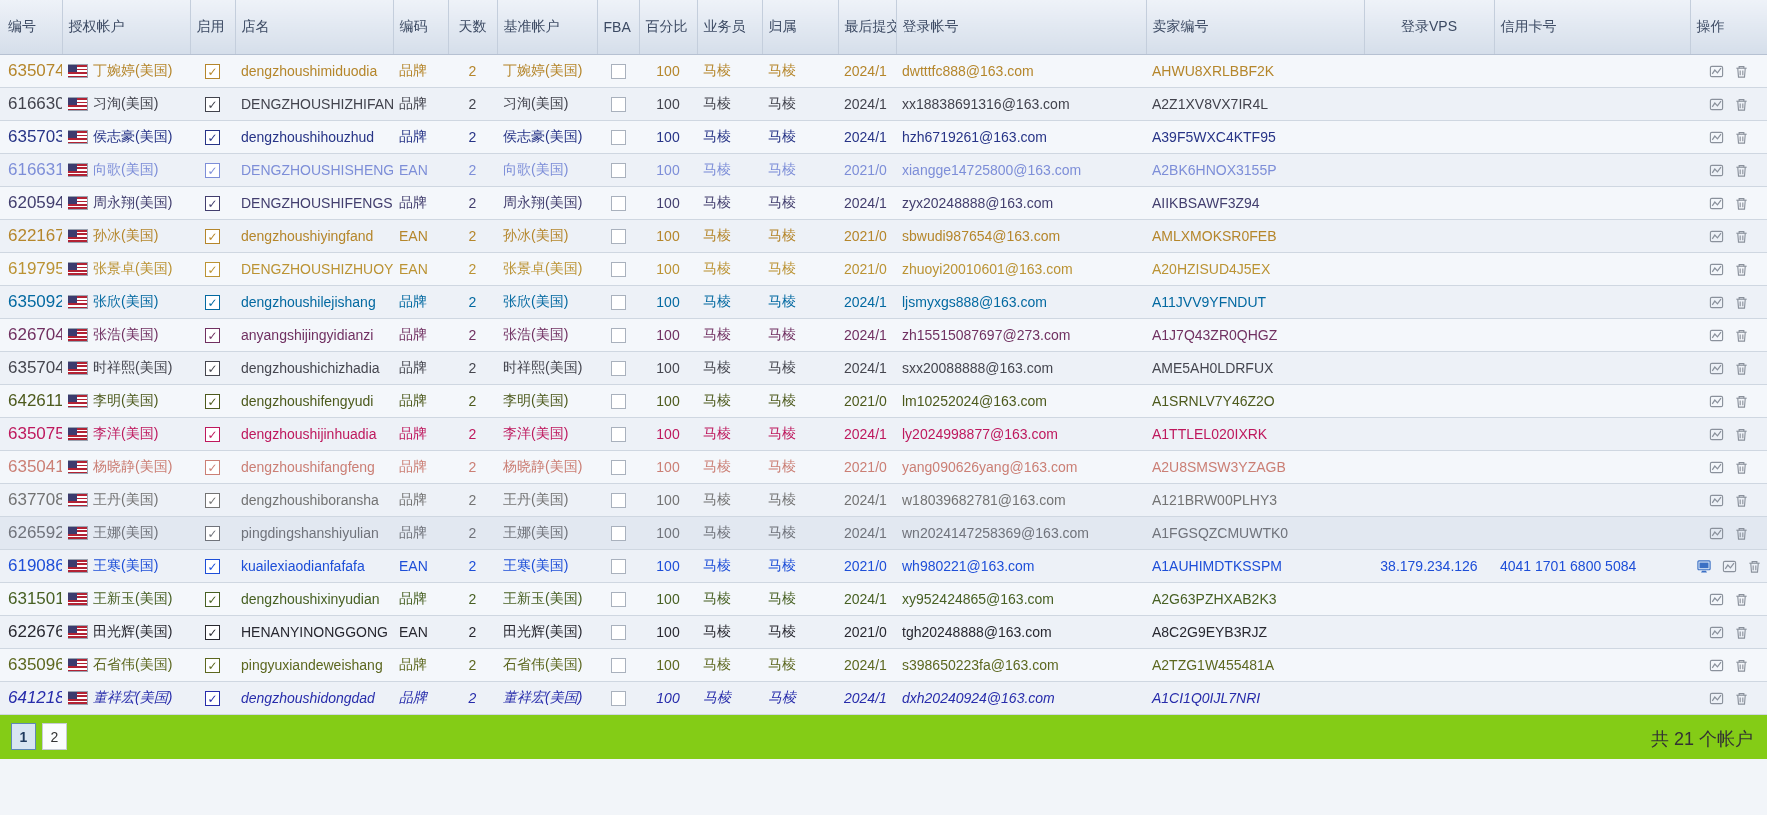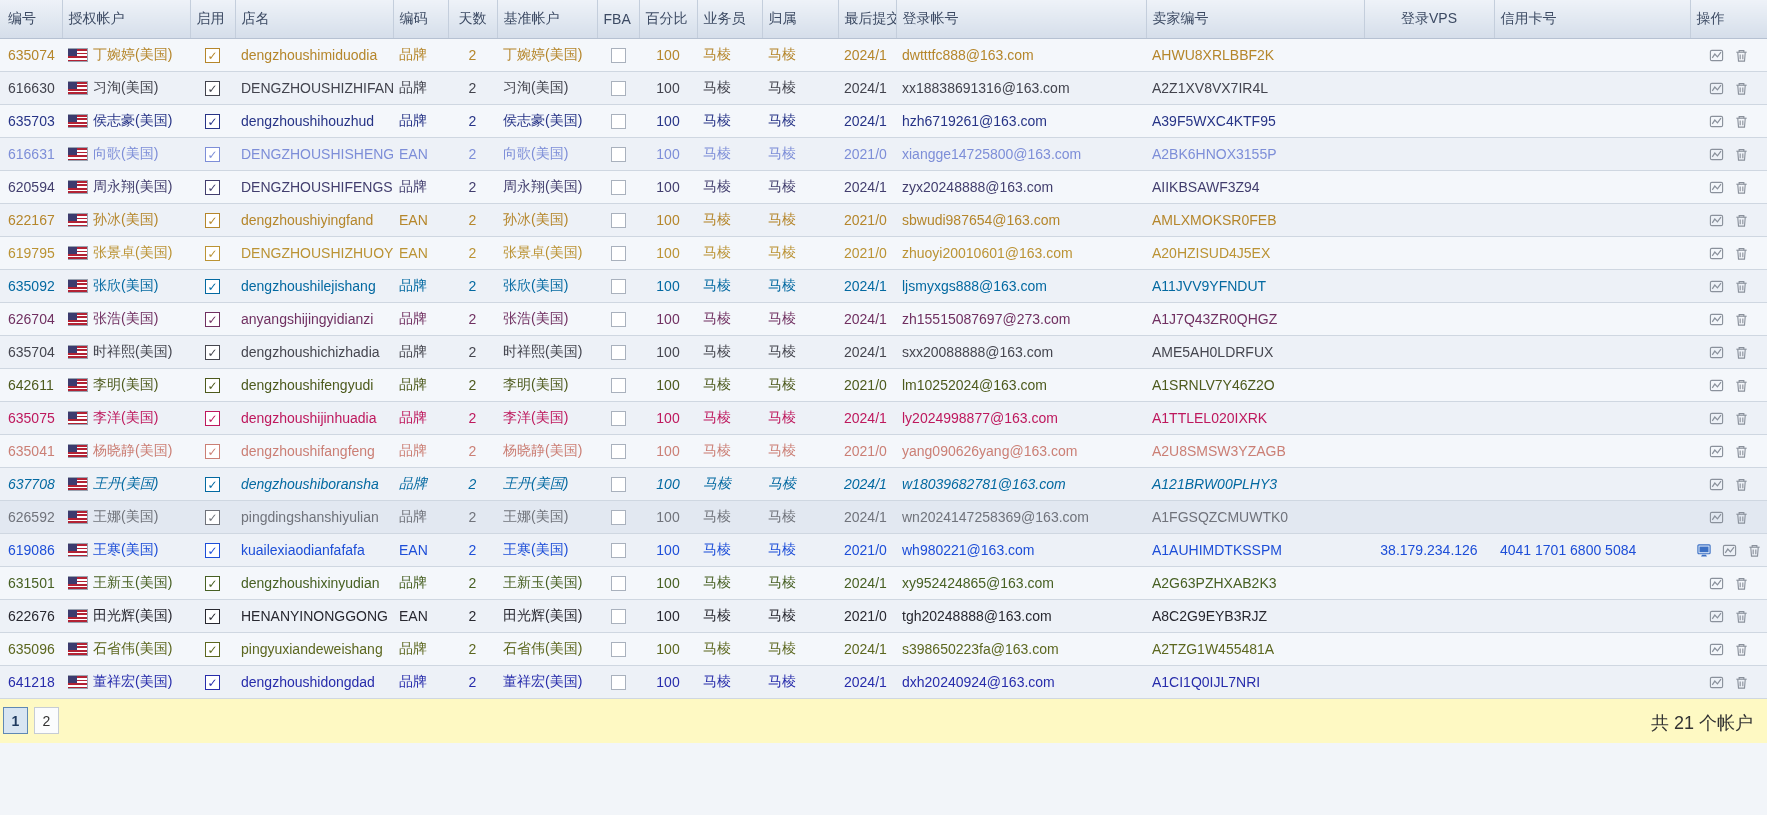--- a/index.html
+++ b/index.html
@@ -8,57 +8,57 @@
     background:#f2f5f9;
     font-family:"Liberation Sans","DejaVu Sans",sans-serif;
     font-size:14px;
   }
   table.accounts{border-collapse:collapse;table-layout:fixed;width:1767px;}
   thead th{
     height:38px;
     background:linear-gradient(#eef2f8,#d5deea);
     border-bottom:1px solid #b6c1d2;
     color:#3c4a63;font-weight:normal;font-size:14px;
-    text-align:left;padding:0 6px;
+    text-align:left;padding:8px 6px;
     white-space:nowrap;overflow:hidden;
   }
   thead th + th{border-left:1px solid #c4cedc;}
   thead th.first{padding-left:8px;}
   tbody td{
     height:32px;max-height:32px;
     border-bottom:1px solid #cfd7e1;
     padding:0 6px;
     white-space:nowrap;overflow:hidden;
     vertical-align:middle;
   }
   tr.odd{background:#f4f7fb;}
   tr.even{background:#edf1f7;}
   tr.hl{background:#e2e8f1;}
   .c-center{text-align:center;}
-  .c-id{padding-left:8px;font-size:14px;}
+  .c-id{padding-left:8px;font-size:17px;}
   .acct{display:flex;align-items:center;gap:6px;overflow:hidden;}
   .flag{
     display:inline-block;width:19px;height:12px;flex:0 0 19px;
     background:repeating-linear-gradient(#b22234 0 1.75px,#ffffff 1.75px 3.5px);
     outline:1px solid #99a3b1;position:relative;
   }
   .flag::after{content:'';position:absolute;top:0;left:0;width:9px;height:6.5px;background:#3c3b6e;}
   .cb{
     display:inline-flex;width:15px;height:15px;box-sizing:border-box;
     border:1px solid currentColor;background:#fff;
     align-items:center;justify-content:center;
     font-size:12px;font-weight:bold;line-height:1;
     vertical-align:middle;cursor:pointer;
   }
   .cb.checked::after{content:'\2713';}
   .cb.empty{border-color:#a9b1bd;}
   .ops{display:flex;align-items:center;justify-content:center;gap:10px;}
   .op{display:inline-flex;cursor:pointer;}
   .op svg{display:block;}
-  .pager-bar{position:relative;height:44px;background:#fef9c3;padding:8px 0 0 3px;box-sizing:border-box;}
+  .pager-bar{position:relative;height:44px;background:#84cc16;padding:8px 0 0 11px;box-sizing:border-box;}
   .pg{
     display:inline-block;min-width:25px;height:27px;margin-right:6px;
     border:1px solid #c6ccd4;background:#fbfcfd;color:#333;
     font-size:14px;font-family:inherit;text-align:center;cursor:pointer;padding:0 4px;
   }
   .pg.active{border:1px solid #5f88b4;background:#d8e5f2;color:#1f3a5f;font-weight:bold;}
   .total{
     position:absolute;right:14px;top:12px;
     color:#333;font-size:18px;
   }
@@ -634,21 +634,21 @@
               <svg width="15" height="15" viewBox="0 0 16 16" fill="none" stroke="#8a919c" stroke-width="1.2">
                 <path d="M2.5 4.5h11"></path>
                 <path d="M5.5 4.5V2.8h5v1.7"></path>
                 <path d="M4 4.5l.8 9.5h6.4l.8-9.5"></path>
                 <path d="M6.6 7v5M9.4 7v5"></path>
               </svg>
             </span>
           </span>
         </td>
       </tr>
-      <tr class="even" style="color: #0369a1; font-style: italic;">
+      <tr class="even" style="color: #737373;">
         <td class="c-id">637708</td>
         <td>
           <span class="acct">
             <span class="flag"></span>
             <span>王丹(美国)</span>
           </span>
         </td>
         <td class="c-center"><span class="cb checked"></span></td>
         <td>dengzhoushiboransha</td>
         <td>品牌</td>
@@ -887,21 +887,21 @@
               <svg width="15" height="15" viewBox="0 0 16 16" fill="none" stroke="#8a919c" stroke-width="1.2">
                 <path d="M2.5 4.5h11"></path>
                 <path d="M5.5 4.5V2.8h5v1.7"></path>
                 <path d="M4 4.5l.8 9.5h6.4l.8-9.5"></path>
                 <path d="M6.6 7v5M9.4 7v5"></path>
               </svg>
             </span>
           </span>
         </td>
       </tr>
-      <tr class="even" style="color: rgb(39, 44, 171);">
+      <tr class="even" style="color: rgb(39, 44, 171); font-style: italic;">
         <td class="c-id">641218</td>
         <td>
           <span class="acct">
             <span class="flag"></span>
             <span>董祥宏(美国)</span>
           </span>
         </td>
         <td class="c-center"><span class="cb checked"></span></td>
         <td>dengzhoushidongdad</td>
         <td>品牌</td>

